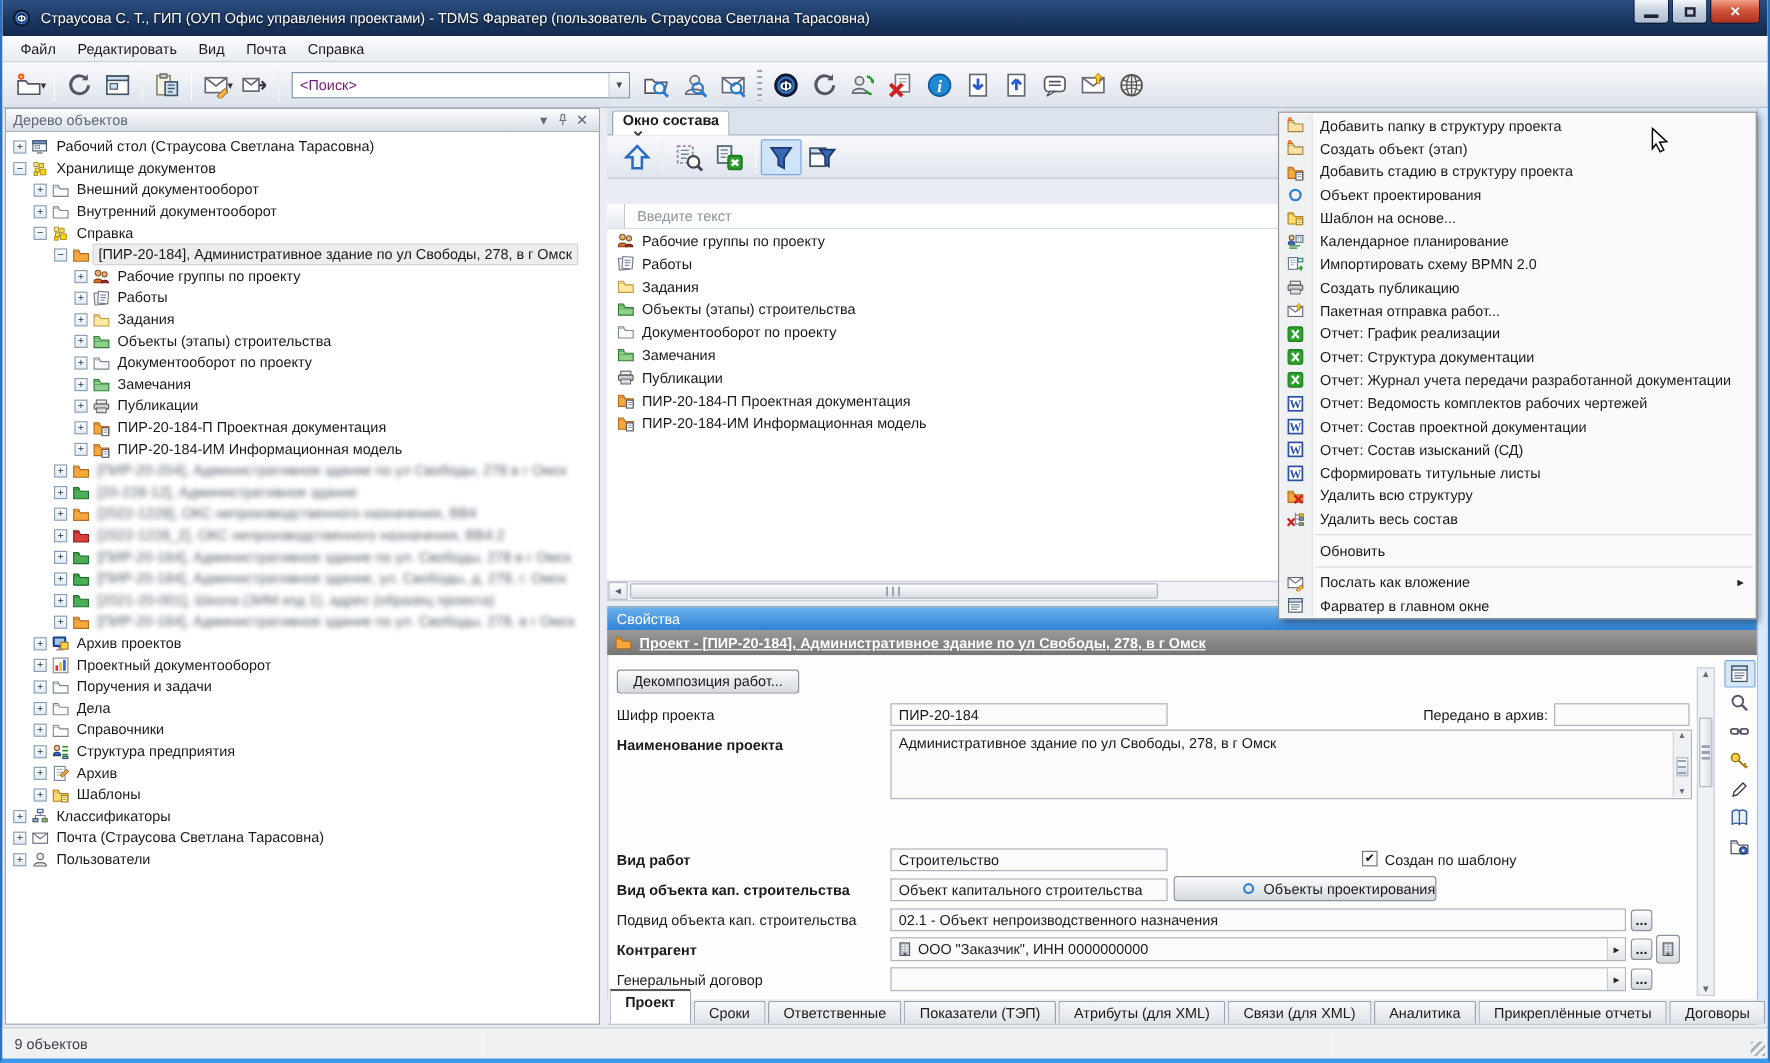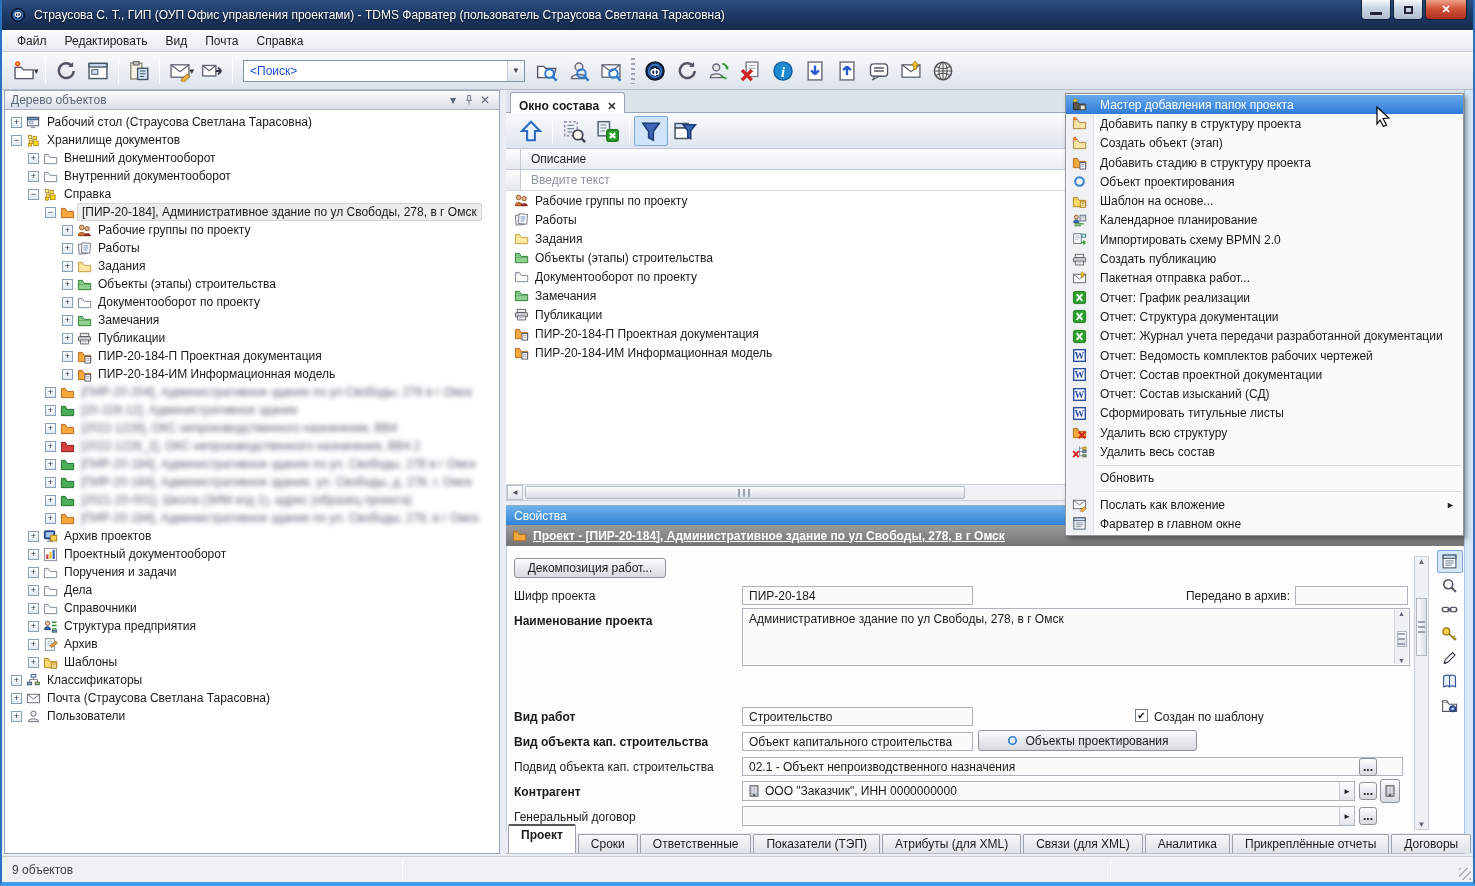--- a/index.html
+++ b/index.html
@@ -28,21 +28,21 @@
 
   
   .toolbar { left:0; top:52px; width:100%; height:38px; background:linear-gradient(#f9fafc,#dde3ec);
              border-bottom:1px solid #b8bfca; display:flex; align-items:center; padding-left:6px; }
   .tbtn { width:32px; height:30px; display:flex; align-items:center; justify-content:center; }
   .tsep { width:1px; height:26px; background:#c0c7d2; border-right:1px solid #fff; margin:0 4px; }
   .tdots { width:4px; height:26px; margin:0 4px;
            background:repeating-linear-gradient(#9aa4b2 0 2px, transparent 2px 5px); }
   .caret { font-size:9px; color:#333; margin-left:-6px; margin-right:2px; }
   .searchbox { width:282px; height:22px; background:#fff; border:1px solid #7e93a8; display:flex; align-items:center; margin:0 6px; }
-  .searchbox input { flex:1; border:none; outline:none; font:12px "Liberation Sans",sans-serif; color:#1d4ed8; padding:0 6px; background:transparent; }
+  .searchbox input { flex:1; border:none; outline:none; font:12px "Liberation Sans",sans-serif; color:#701a75; padding:0 6px; background:transparent; }
   .searchbox .dd { width:17px; height:100%; border-left:1px solid #c6d0da; background:linear-gradient(#fdfdfe,#dfe5ec);
                    display:flex; align-items:center; justify-content:center; font-size:8px; color:#445; }
 
   
   .tree-panel { left:2px; top:90px; width:496px; height:764px; background:#fff; border:1px solid #9aa7b8; }
   .tree-head { height:19px; background:linear-gradient(#fdfdfe,#d9dee6); border-bottom:1px solid #aab2be;
                display:flex; align-items:center; padding:0 6px; color:#5a6679; }
   .tree-head .sp { flex:1; }
   .hbtn { width:16px; height:15px; display:flex; align-items:center; justify-content:center; color:#5a6679; }
   .tree-body { position:relative; height:742px; overflow:hidden; padding-top:3px; }
@@ -50,21 +50,21 @@
   .exp { width:11px; height:11px; min-width:11px; border:1px solid #89a0b8; background:linear-gradient(#fff,#e2eaf2);
          font-size:9px; line-height:9px; text-align:center; color:#234; margin-right:4px; }
   .ticon { width:17px; min-width:17px; display:flex; align-items:center; }
   .tlabel { padding:1px 4px; }
   .trow.sel .tlabel { background:#ededed; border:1px solid #d4d4d4; border-radius:2px; }
   .tlabel.blur { filter:blur(2.4px); color:#5a6470; }
 
   
   .tabstrip { left:504px; top:90px; width:958px; height:23px; background:#dde3ec; border-bottom:1px solid #98a4b6; }
   .doctab { position:absolute; left:4px; top:2px; height:21px; background:#fff; border:1px solid #98a4b6; border-bottom:none;
-            border-radius:3px 3px 0 0; display:flex; align-items:flex-end; padding:0 8px; font-weight:bold; }
+            border-radius:3px 3px 0 0; display:flex; align-items:flex-start; padding:0 8px; font-weight:bold;flex-direction:column; }
   .doctab .x { margin-left:8px; font-weight:bold; color:#333; font-size:11px; }
   .ctoolbar { left:504px; top:113px; width:958px; height:36px; background:linear-gradient(#f9fafc,#dfe5ee);
               border-bottom:1px solid #c0c7d2; display:flex; align-items:center; padding-left:8px; }
   .cbtn { width:34px; height:30px; display:flex; align-items:center; justify-content:center; border:1px solid transparent; }
   .cbtn.active { background:#cfe4f8; border:1px solid #7da7d8; border-radius:2px; }
   .thead { left:504px; top:149px; width:958px; height:21px; display:flex; border-bottom:1px solid #c3cad4; background:#fff; }
   .gutter { width:15px; background:linear-gradient(#fcfdfe,#e4e9f0); border-right:1px solid #c3cad4; }
   .hcell { flex:1; background:linear-gradient(#fcfdfe,#e8edf3); border-right:1px solid #c3cad4; padding:3px 10px; color:#222; }
   .frow { left:504px; top:170px; width:958px; height:21px; display:flex; border-bottom:1px solid #d8dde4; background:#fff; }
   .frow input { flex:1; border:none; outline:none; padding:0 10px; font:12px "Liberation Sans",sans-serif; background:#fff; }
@@ -799,24 +799,20 @@
       <span class="cbtn">
         <span>
           <svg viewBox="0 0 16 16" width="24" height="24">
             <rect x="1.4" y="3" width="8.6" height="3" fill="#cfe0f4" stroke="#456"></rect>
             <rect x="1.4" y="6" width="8.6" height="7" fill="#fff" stroke="#456"></rect>
             <path d="M6.8 3.8h8.2l-3.2 4v5.4l-2-1.1V7.8z" fill="#3a66b8" stroke="#1d3a70"></path>
           </svg>
         </span>
       </span>
     </div>
-  <div class="abs thead">
-    <div class="gutter"></div>
-    <div class="hcell">Описание</div>
-  </div>
   <div class="abs frow">
     <div class="gutter"></div>
     <input placeholder="Введите текст" style="">
   </div>
   <div class="abs clist" id="clist">
       <div class="lrow">
         <span class="ticon">
           <svg viewBox="0 0 16 16" width="15" height="15">
             <circle cx="5" cy="4.8" r="2.5" fill="#e8b080" stroke="#8a5a2a"></circle>
             <path d="M1.5 12.5c0-3 7-3 7 0v1h-7z" fill="#d8762a" stroke="#8a3a10"></path>
@@ -945,31 +941,31 @@
         </span><span style="margin-top:auto">▼</span></span>
   </div>
 
   <span class="abs flabel" style="top:710px; font-weight:bold;">Вид работ</span>
   <span class="abs fld" style="left:740px; top:707px; width:231px;">Строительство</span>
   <span class="abs cb" style="left:1133px; top:709px;">✔</span>
   <span class="abs" style="left:1152px; top:710px;">Создан по шаблону</span>
 
   <span class="abs flabel" style="top:735px; font-weight:bold;">Вид объекта кап. строительства</span>
   <span class="abs fld" style="left:740px; top:732px; width:231px;">Объект капитального строительства</span>
-  <span class="abs btn" style="left:976px; top:730px; width:219px; height:21px;">
+  <span class="abs btn" style="left:976px; top:730px; width:219px; height:21px;justify-content:flex-end;">
     <span id="ring-ic" style="margin-right:6px; display:flex;">
         <svg viewBox="0 0 16 16" width="13" height="13">
           <circle cx="8" cy="8" r="4.6" fill="none" stroke="#2f7fd6" stroke-width="2.1"></circle>
         </svg>
       </span>
     <span>Объекты проектирования</span>
   </span>
 
   <span class="abs flabel" style="top:760px;">Подвид объекта кап. строительства</span>
-  <span class="abs fld" style="left:740px; top:757px; width:661px;">02.1 - Объект непроизводственного назначения</span>
+  <span class="abs fld" style="left:740px; top:757px; width:613px;">02.1 - Объект непроизводственного назначения</span>
   <span class="abs btn dots" style="left:1357px; top:758px;">...</span>
 
   <span class="abs flabel" style="top:785px; font-weight:bold;">Контрагент</span>
   <span class="abs combo" style="left:740px; top:781px; width:613px;">
     <span class="ci" id="bldg-ic">
         <svg viewBox="0 0 16 16" width="14" height="14">
           <rect x="3.4" y="2" width="9.2" height="12" fill="#b8bec8" stroke="#555"></rect>
           <path d="M5.4 4.4h2M9 4.4h2M5.4 6.8h2M9 6.8h2M5.4 9.2h2M9 9.2h2" stroke="#fff" stroke-width="1.2"></path>
           <rect x="7" y="11.4" width="2.2" height="2.6" fill="#555"></rect>
         </svg>
@@ -1073,30 +1069,20 @@
 
   <div class="abs statusbar">
     <span>9 объектов</span>
     <span class="ssep" style="left:400px;"></span>
     <span class="ssep" style="left:1108px;"></span>
     <span class="sgrip"></span>
   </div>
 
   <div class="abs cmenu" id="cmenu">
     <div class="icol"></div>
-  <div class="mi sel">
-        <span class="mic">
-          <svg viewBox="0 0 16 16" width="15" height="15">
-            <path d="M1.5 13.5V6h4.4l1.5 1.6h7.1v5.9z" fill="#5f564c" stroke="#2f2a24"></path>
-            <rect x="8.8" y="8.6" width="5.2" height="4.9" fill="#e8e4dc" stroke="#555"></rect>
-            <path d="M3.2 1l.9 1.8 2-.4-1.4 1.5 1 1.7-2-.7-1.3 1.5.1-2.1-1.8-.8 1.9-.5z" fill="#ffd700" stroke="#a08000" stroke-width="0.4"></path>
-          </svg>
-        </span>
-        <span class="mil">Мастер добавления папок проекта</span>
-      </div>
       <div class="mi">
         <span class="mic">
           <svg viewBox="0 0 16 16" width="15" height="15">
             <path d="M1.5 13.5V5h4.6l1.5 1.8h7v6.7z" fill="#f7e3a8" stroke="#a8823c"></path>
             <path d="M1.5 5V3.6h4.2l1.1 1.4" fill="#f7e3a8" stroke="#a8823c"></path>
             <circle cx="3.1" cy="2.6" r="1.8" fill="#ff5020"></circle>
             <circle cx="3.1" cy="2.6" r="0.8" fill="#ffe14d"></circle>
           </svg>
         </span>
         <span class="mil">Добавить папку в структуру проекта</span>

